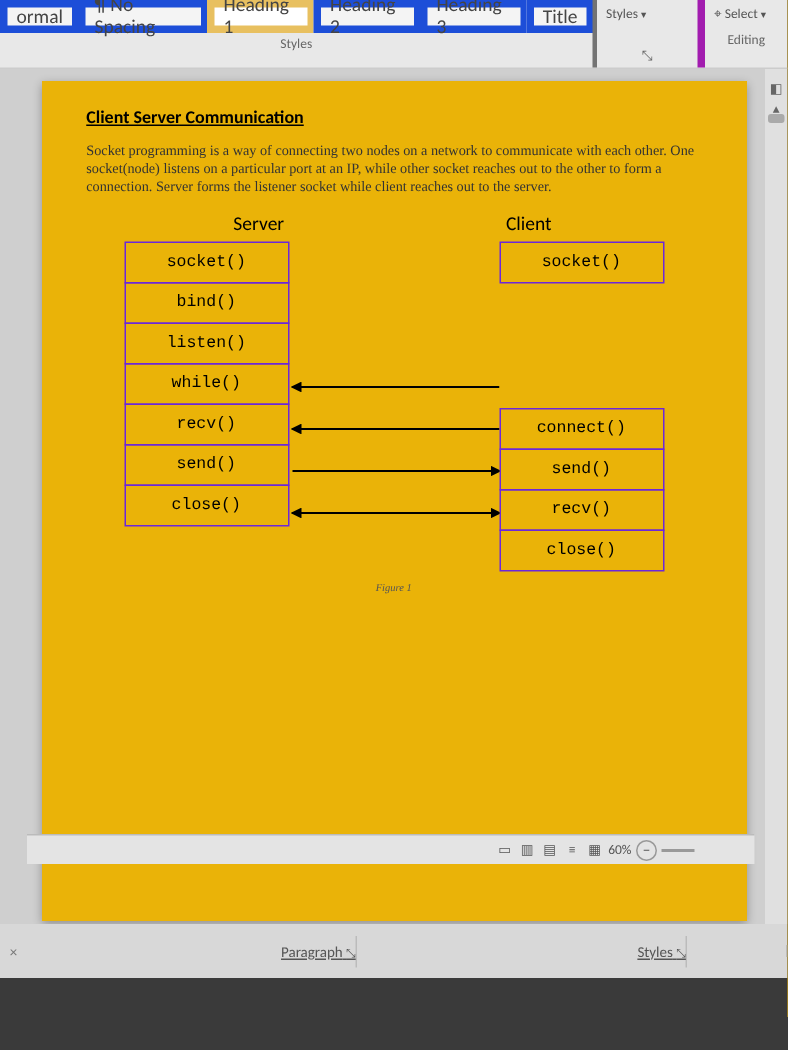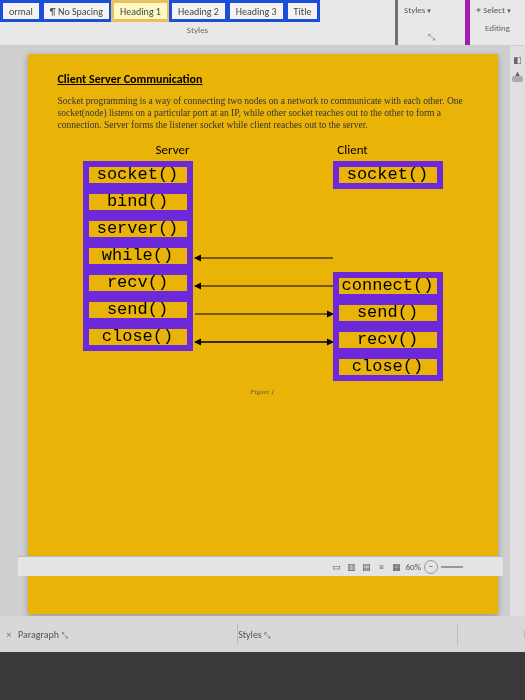--- a/index.html
+++ b/index.html
@@ -15,29 +15,29 @@
   background: #e8e8e8;
   height: 46px;
   border-bottom: 1px solid #ccc;
   display: flex;
   color: #555;
   font-size: 9px;
 }
 .ribbon-left { flex: 1; }
 .styles-row { display: flex; height: 22px; }
 .style-btn {
-  border: 3px solid #1d4ed8;
+  border: 5px solid #1d4ed8;
   padding: 2px 6px;
   background: #f4f4f4;
-  font-size: 10px;
+  font-size: 13px;
   color: #444;
   margin-right: -1px;
   display: flex; align-items: center;
 }
-.style-btn.sel { background: #fef9c3; border-color: #e8c060; }
+.style-btn.sel { background: #ffffff; border-color: #e8c060; }
 .group-label { text-align: center; font-size: 9px; color: #666; padding-top: 2px; }
 .ribbon-mid { width: 70px; border-left: 3px solid #737373; position: relative; }
 .ribbon-mid .drop { padding: 4px 6px; font-size: 9px; }
 .ribbon-right { width: 60px; border-left: 5px solid #a21caf; }
 .ribbon-right .drop { padding: 4px 6px; font-size: 9px; }
 
 .workspace {
   background: #cfcfcf;
   height: 570px;
   position: relative;
@@ -80,24 +80,24 @@
   width: 360px;
   position: relative;
   font-family: "Courier New", monospace;
 }
 .col-head { display: flex; }
 .col-head div { flex: 1; text-align: center; font-family: Calibri,serif; font-weight: 400; font-size: 13px; padding-bottom: 4px; }
 .dcols { display: flex; position: relative; }
 .dcol { width: 110px; }
 .dcol.srv { margin-right: 140px; }
 .dbox {
-  border: 6px solid #6d28d9;
+  border: 1px solid #6d28d9;
   height: 28px;
   display: flex; align-items: center; justify-content: center;
-  font-size: 17px;
+  font-size: 11px;
   font-family: "Courier New", monospace;
   margin-bottom: -1px;
 }
 .dbox.cli-top { margin-bottom: 83px; }
 svg.arrows { position: absolute; top: 0; left: 110px; width: 140px; height: 224px; pointer-events: none; }
 .fig-caption { text-align: center; font-size: 7px; font-style: italic; color: #555; margin-top: 8px; font-family: serif; }
 
 .status-inner {
   position: absolute;
   bottom: 40px; left: 18px; right: 22px;
@@ -110,21 +110,21 @@
 .zoom-group { position: absolute; right: 40px; display: flex; align-items: center; gap: 3px; }
 .zoom-ic { width: 12px; height: 12px; display: inline-flex; align-items: center; justify-content: center; font-size: 9px; }
 .zoom-minus { width: 14px; height: 14px; border: 1px solid #999; border-radius: 50%; display: inline-flex; align-items: center; justify-content: center; font-size: 10px; }
 
 .bottom-bar {
   background: #d8d8d8;
   height: 36px;
   display: flex; align-items: center;
   font-size: 10px; color: #555;
 }
-.bottom-bar .bb { flex: 1; text-align: left; border-right: 1px solid #bbb; padding: 4px 0; }
+.bottom-bar .bb { flex: 1; text-align: right; border-right: 1px solid #bbb; padding: 4px 0; text-decoration: underline; }
 .xbtn { width: 18px; text-align: center; font-size: 10px; color: #777; }
 .tri { font-size:7px; }
 </style>
 </head>
 <body>
 
 <div class="ribbon">
   <div class="ribbon-left">
     <div class="styles-row">
       <div class="style-btn">ormal</div>
@@ -153,21 +153,21 @@
 
     <div class="diagram">
       <div class="col-head">
         <div>Server</div>
         <div>Client</div>
       </div>
       <div class="dcols">
         <div class="dcol srv">
           <div class="dbox">socket()</div>
           <div class="dbox">bind()</div>
-          <div class="dbox">server()</div>
+          <div class="dbox">listen()</div>
           <div class="dbox">while()</div>
           <div class="dbox">recv()</div>
           <div class="dbox">send()</div>
           <div class="dbox">close()</div>
         </div>
         <div class="dcol cli">
           <div class="dbox cli-top">socket()</div>
           <div class="dbox">connect()</div>
           <div class="dbox">send()</div>
           <div class="dbox">recv()</div>

